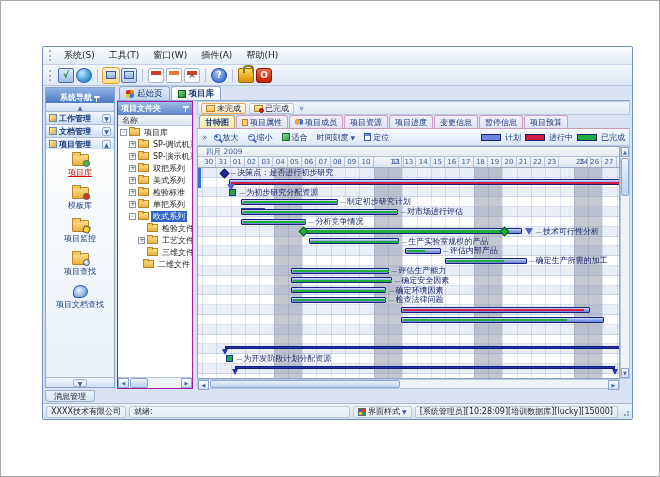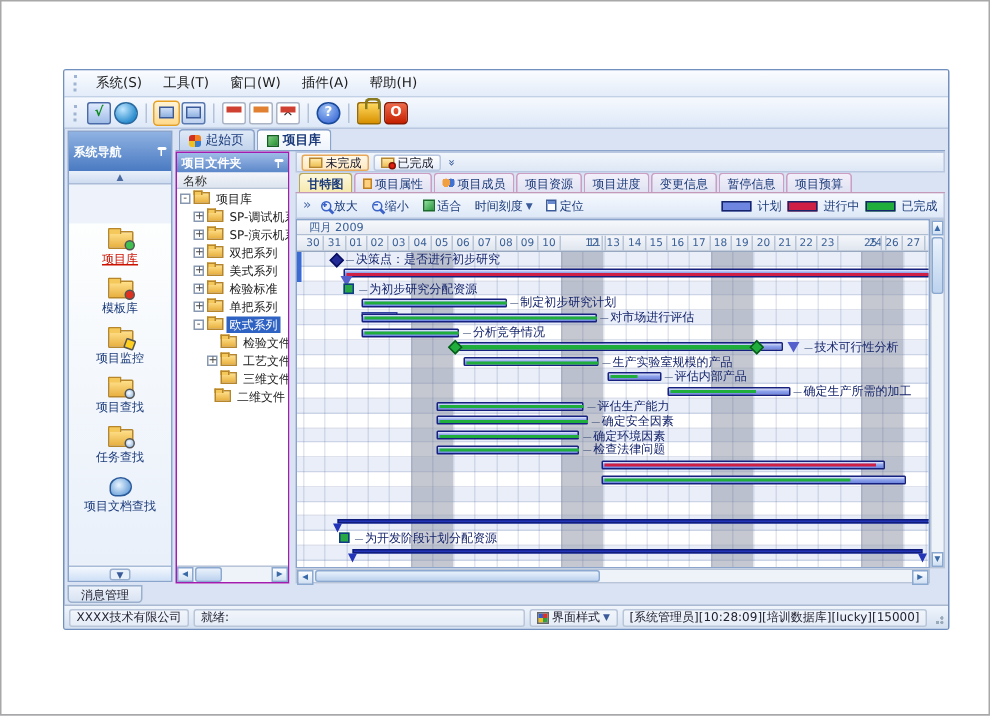--- a/index.html
+++ b/index.html
@@ -25,21 +25,21 @@
   .i-exit { background:linear-gradient(180deg,#f06a4a,#c42000); border:1px solid #8a1800; color:#fff; font-weight:bold; border-radius:3px; }
   .i-hl { outline:1px solid #e8a020; background:linear-gradient(180deg,#fff4d8,#ffd98a); }
   .i-hl .w { width:10px; height:8px; border:1px solid #3a5a9a; background:linear-gradient(180deg,#cfe0f8,#8fb0e0); }
   .i-win .w { width:10px; height:8px; border:1px solid #3a5a9a; background:linear-gradient(180deg,#cfe0f8,#8fb0e0); }
 
   
   .body { position:absolute; left:0; top:39px; right:0; bottom:30px; }
 
   
   .nav { position:absolute; left:2px; top:1px; width:70px; bottom:1px; border:1px solid #8aa4cc; background:#eef3fb; }
-  .nav-title { height:26px; background:linear-gradient(180deg,#8fb2e2,#4a7ac2); color:#fff; font-size:8px; font-weight:bold; display:flex; align-items:center; padding:0 3px; justify-content:space-between; }
+  .nav-title { height:15px; background:linear-gradient(180deg,#8fb2e2,#4a7ac2); color:#fff; font-size:8px; font-weight:bold; display:flex; align-items:flex-end; padding:0 14px; justify-content:space-between; }
   .nav-strip { height:9px; background:linear-gradient(180deg,#e9f0fa,#cfdcf0); border-bottom:1px solid #aabcd8; text-align:center; font-size:6px; color:#4a6aa0; line-height:9px; }
   .nav-sec { height:13px; background:linear-gradient(180deg,#f4f8fe,#cfe0f6); border-bottom:1px solid #a8bcd8; display:flex; align-items:center; padding:0 3px; gap:2px; color:#1a3a7a; font-weight:bold; font-size:8px; }
   .nav-sec .sq { width:8px; height:8px; border:1px solid #6a8ab8; background:linear-gradient(135deg,#ffe9a8,#e0a830); }
   .nav-sec .arr { margin-left:auto; font-size:6px; color:#3a5a9a; border:1px solid #9ab0d0; background:#e8f0fa; border-radius:2px; width:9px; height:9px; line-height:8px; text-align:center; }
   .nav-items { position:absolute; left:0; right:0; top:61px; bottom:11px; background:linear-gradient(180deg,#fdfefe,#e9f0fa); overflow:hidden; }
   .nav-item { height:33px; display:flex; flex-direction:column; align-items:center; justify-content:center; cursor:pointer; }
   .nav-item .lbl { font-size:8px; color:#1a3a7a; margin-top:1px; white-space:nowrap; }
   .nav-item.sel .lbl { color:#cc1100; text-decoration:underline; }
   .fold { position:relative; width:17px; height:12px; background:linear-gradient(180deg,#ffe08a,#e8b040); border:1px solid #b8862a; border-radius:1px; }
   .fold::before { content:""; position:absolute; left:-1px; top:-3px; width:7px; height:3px; background:#f4c85a; border:1px solid #b8862a; border-bottom:none; border-radius:1px 1px 0 0; }
@@ -185,20 +185,37 @@
     </div>
 
     <div class="body">
 
       <div class="nav">
         <div class="nav-title">
           <span>系统导航</span>
           <span class="pin"></span>
         </div>
         <div class="nav-strip">▲</div>
+        <div id="nav-secs">
+            <div class="nav-sec">
+              <div class="sq"></div>
+              <span>工作管理</span>
+              <span class="arr">▼</span>
+            </div>
+            <div class="nav-sec">
+              <div class="sq"></div>
+              <span>文档管理</span>
+              <span class="arr">▼</span>
+            </div>
+            <div class="nav-sec">
+              <div class="sq"></div>
+              <span>项目管理</span>
+              <span class="arr">▲</span>
+            </div>
+          </div>
         <div class="nav-items" id="nav-items">
             <div class="nav-item sel">
               <div class="fold">
                 <div class="badge b-green"></div>
               </div>
               <span class="lbl">项目库</span>
             </div>
             <div class="nav-item">
               <div class="fold">
                 <div class="badge b-red"></div>
@@ -209,26 +226,20 @@
               <div class="fold">
                 <div class="badge b-star"></div>
               </div>
               <span class="lbl">项目监控</span>
             </div>
             <div class="nav-item">
               <div class="fold">
                 <div class="badge b-mag"></div>
               </div>
               <span class="lbl">项目查找</span>
-            </div>
-            <div class="nav-item">
-              <div class="fold">
-                <div class="badge b-mag"></div>
-              </div>
-              <span class="lbl">任务查找</span>
             </div>
             <div class="nav-item">
               <div class="i-docsearch"></div>
               <span class="lbl">项目文档查找</span>
             </div>
           </div>
         <div class="nav-bottom"><span class="arr">▼</span></div>
       </div>
 
       <div class="main">

